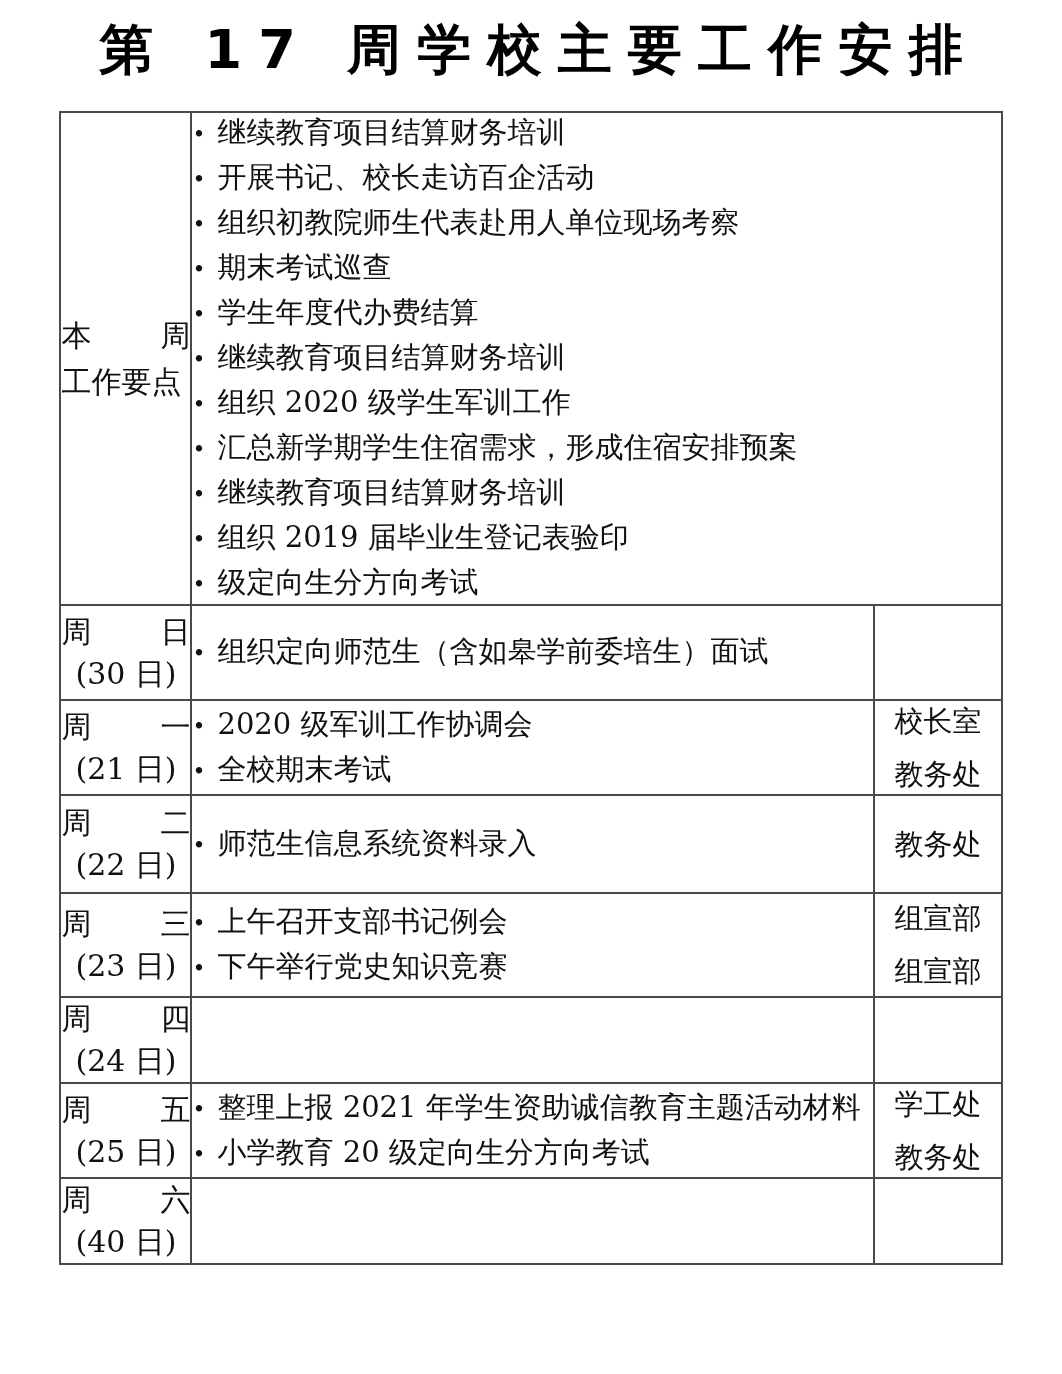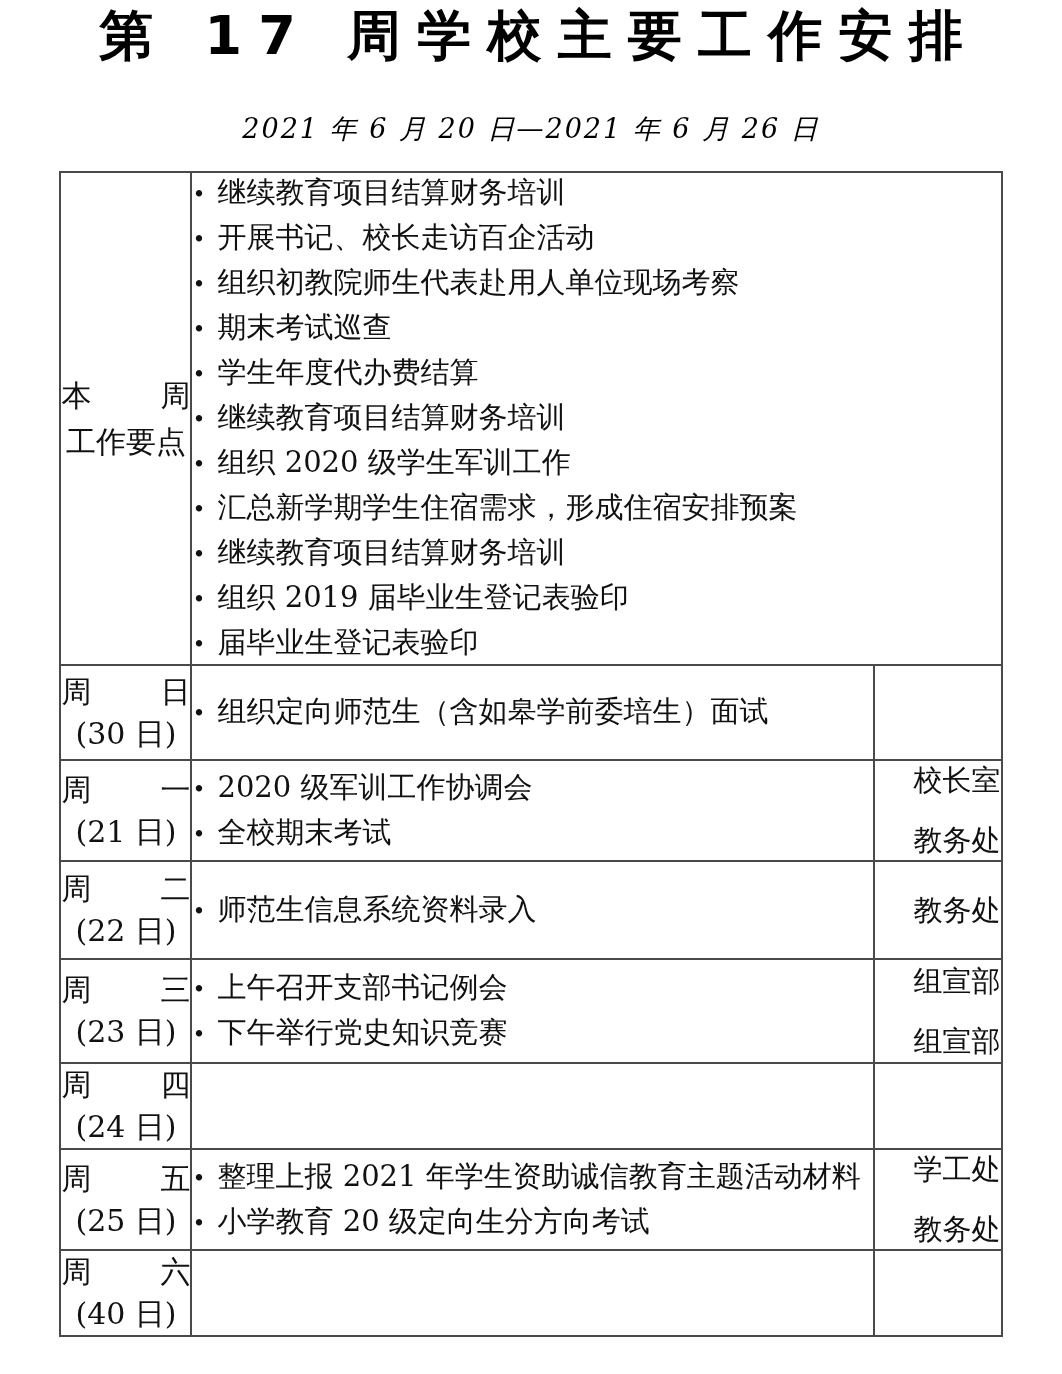--- a/index.html
+++ b/index.html
@@ -4,21 +4,21 @@
 <style>
   * { margin: 0; padding: 0; box-sizing: border-box; }
   html, body { background: #ffffff; }
   body {
     width: 1062px;
     height: 1374px;
     font-family: "DejaVu Serif", "Liberation Serif", serif;
     color: #111111;
     overflow: hidden;
   }
-  .page { width: 1062px; height: 1374px; }
+  .page { width: 1062px; height: 1374px; padding-top: 14px; }
 
   .title {
     text-align: center;
     font-family: "DejaVu Sans", "Liberation Sans", sans-serif;
     font-weight: 900;
     font-size: 54px;
     letter-spacing: 0.30em;
     margin-left: 0.30em; 
     color: #000000;
   }
@@ -88,49 +88,48 @@
     margin-right: 12px;
     flex: 0 0 auto;
   }
 
   td.dept-cell { padding: 6px 4px; }
   .dept-list {
     display: flex;
     flex-direction: column;
     justify-content: center;
     height: 100%;
-    row-gap: 21px;
-    text-align: right;
+    row-gap: 14px;
+    text-align: center;
   }
   .dept-line {
     font-size: 29px;
     line-height: 39px;
     white-space: nowrap;
   }
 
   .summary-label { font-size: 30px; }
   .summary-label .l1 {
     display: flex;
     justify-content: space-between;
     line-height: 46px;
   }
   .summary-label .l2 {
-    text-align: center;
+    text-align: left;
     line-height: 46px;
     white-space: nowrap;
   }
 </style>
 </head>
 <body>
 
 <div class="page">
 
   <h1 class="title">第 17 周学校主要工作安排</h1>
 
-  <div class="subtitle">2021 年 6 月 20 日—2021 年 6 月 26 日</div>
 
   <table class="schedule">
     <colgroup>
         <col class="c-day">
         <col class="c-task">
         <col class="c-dept">
       </colgroup>
 
     <tbody>
         <tr class="row-summary">
@@ -180,21 +179,21 @@
           <div class="task-line">
                 <span class="bullet">•</span>
                 <span>继续教育项目结算财务培训</span>
               </div>
           <div class="task-line">
                 <span class="bullet">•</span>
                 <span>组织 2019 届毕业生登记表验印</span>
               </div>
           <div class="task-line">
                 <span class="bullet">•</span>
-                <span>届毕业生登记表验印</span>
+                <span>级定向生分方向考试</span>
               </div>
         </div>
       </td>
     </tr>
 
     <tr class="row-sun">
       <td class="day-cell">
         <div class="day-name">
           <span>周</span>
           <span>日</span>

